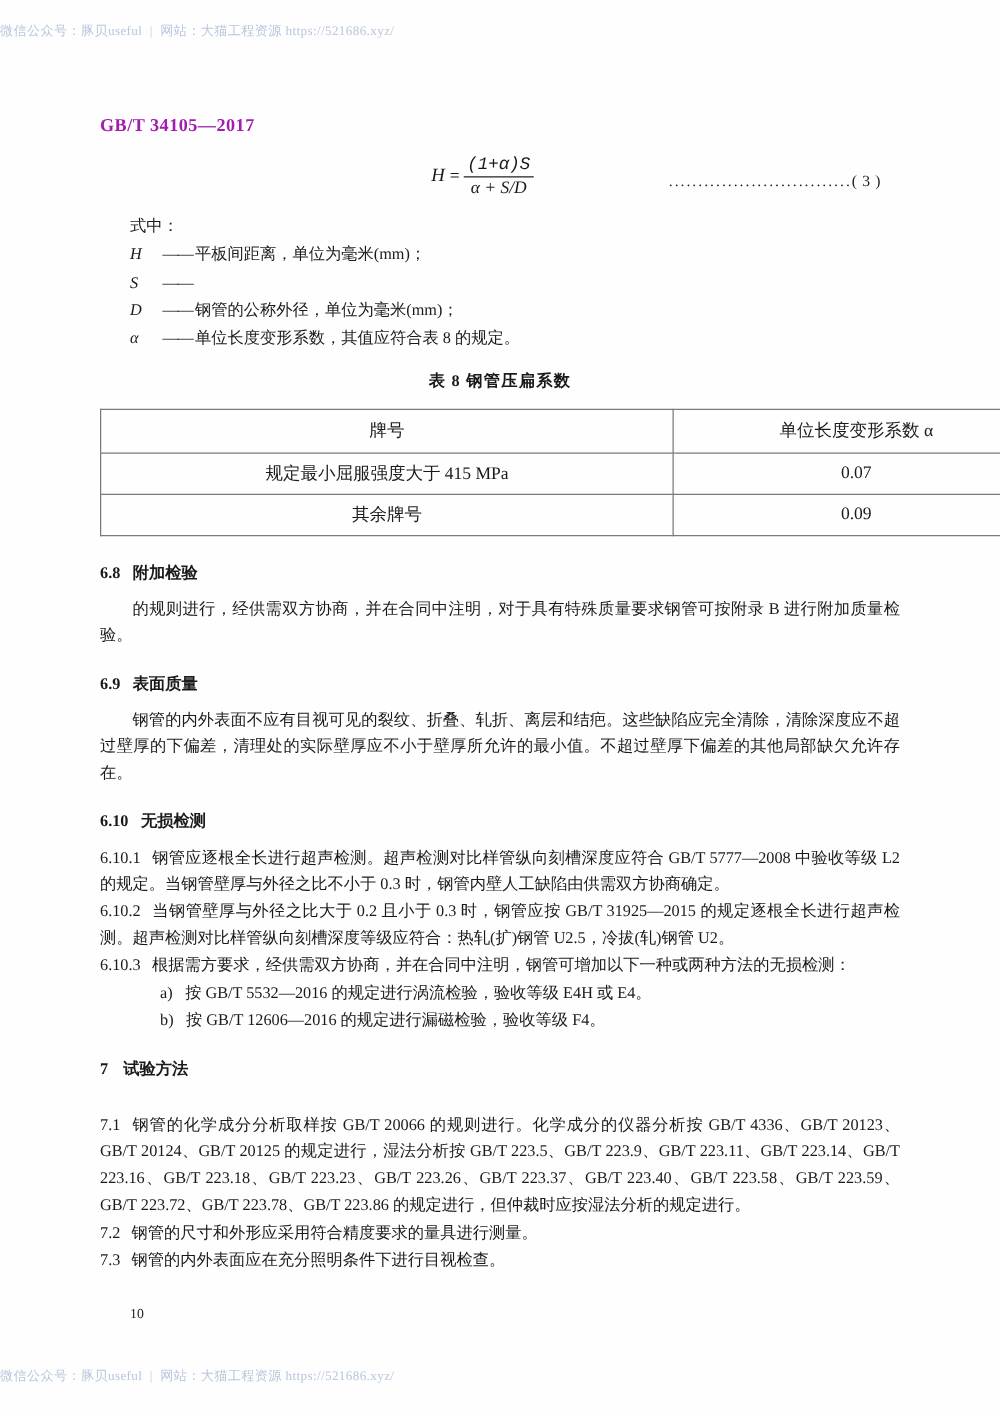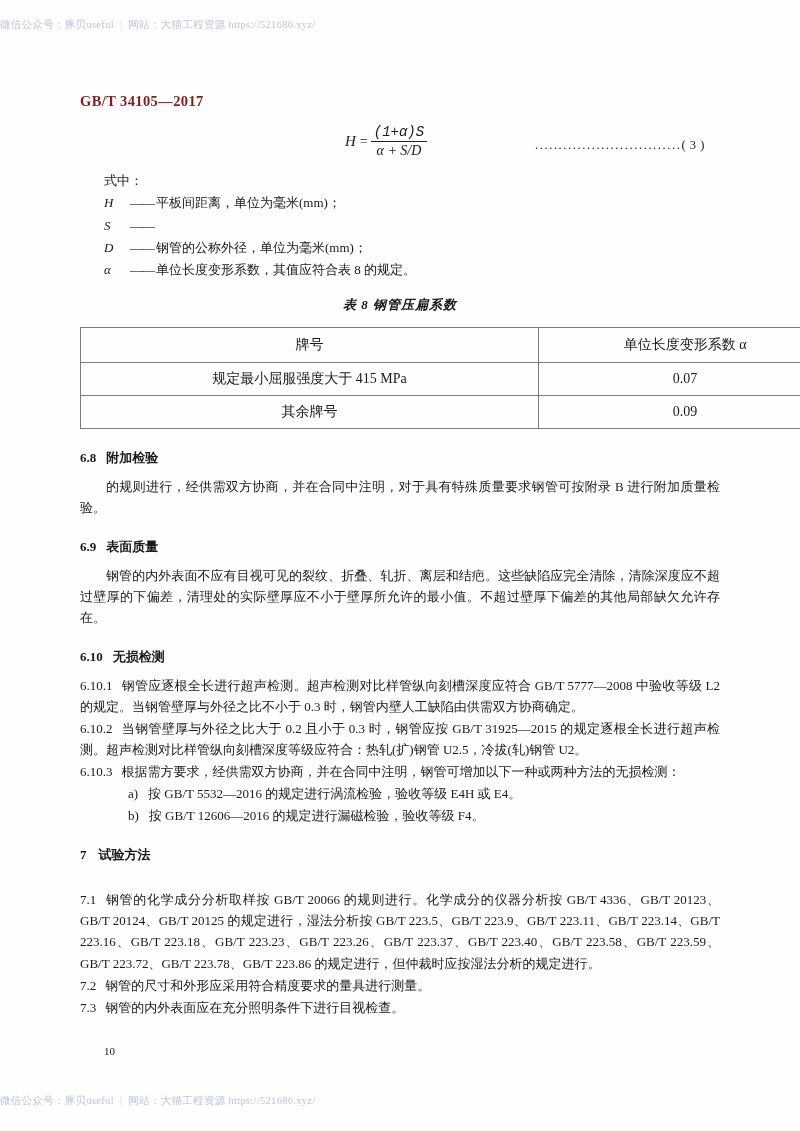--- a/index.html
+++ b/index.html
@@ -38,21 +38,21 @@
 
   
   .doc-header {
     position: absolute;
     left: 80px;
     top: 93px;
     font-family: "Liberation Serif", "DejaVu Serif", serif;
     font-weight: bold;
     font-size: 14.5px;
     letter-spacing: 0.4px;
-    color: #7f1d1d;
+    color: #a21caf;
   }
 
   
   .content {
     position: absolute;
     left: 80px;
     top: 122px;
     width: 640px;
   }
 
@@ -132,21 +132,20 @@
   .where-item .txt { flex: 1 1 auto; }
 
   
   .table-caption {
     text-align: center;
     font-weight: bold;
     font-size: 13px;
     margin-top: 14px;
     margin-bottom: 10px;
     letter-spacing: 1px;
-    font-style: italic;
   }
   table.tbl {
     width: 752px;
     border-collapse: collapse;
     font-size: 14px;
     margin: 13px auto;
   }
   table.tbl td {
     border: 1px solid #7b7b7b;
     text-align: center;

